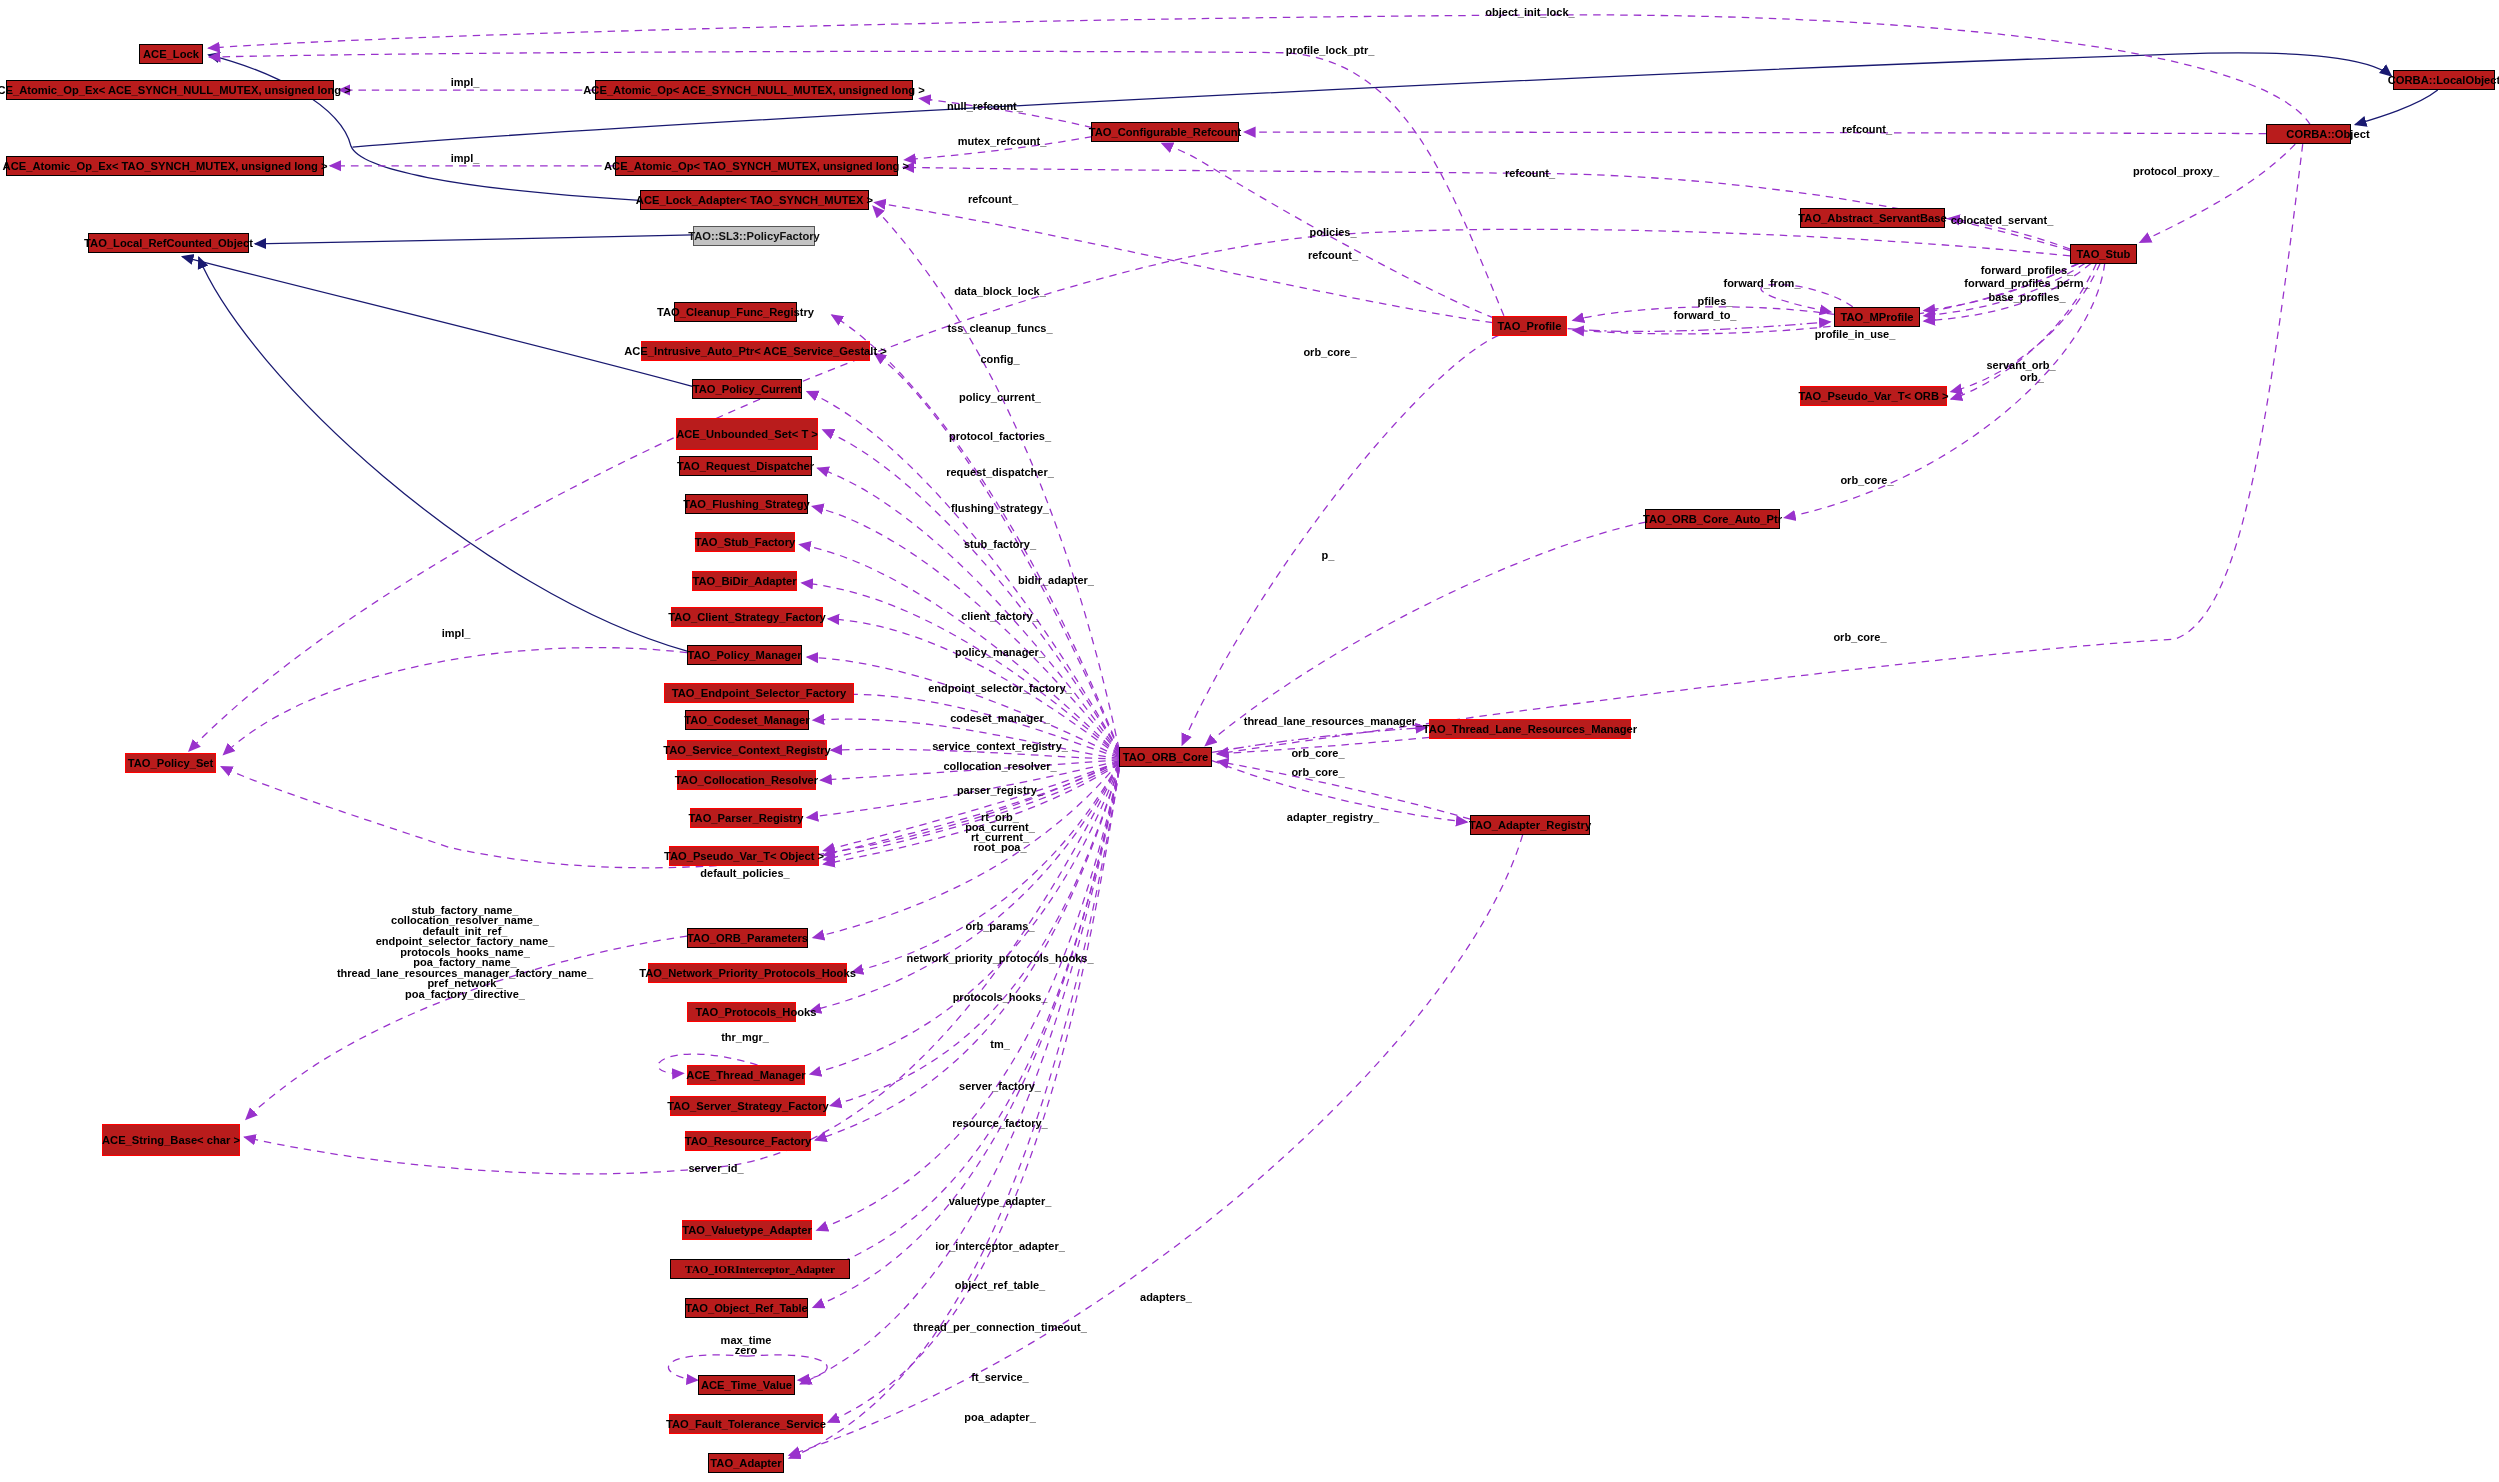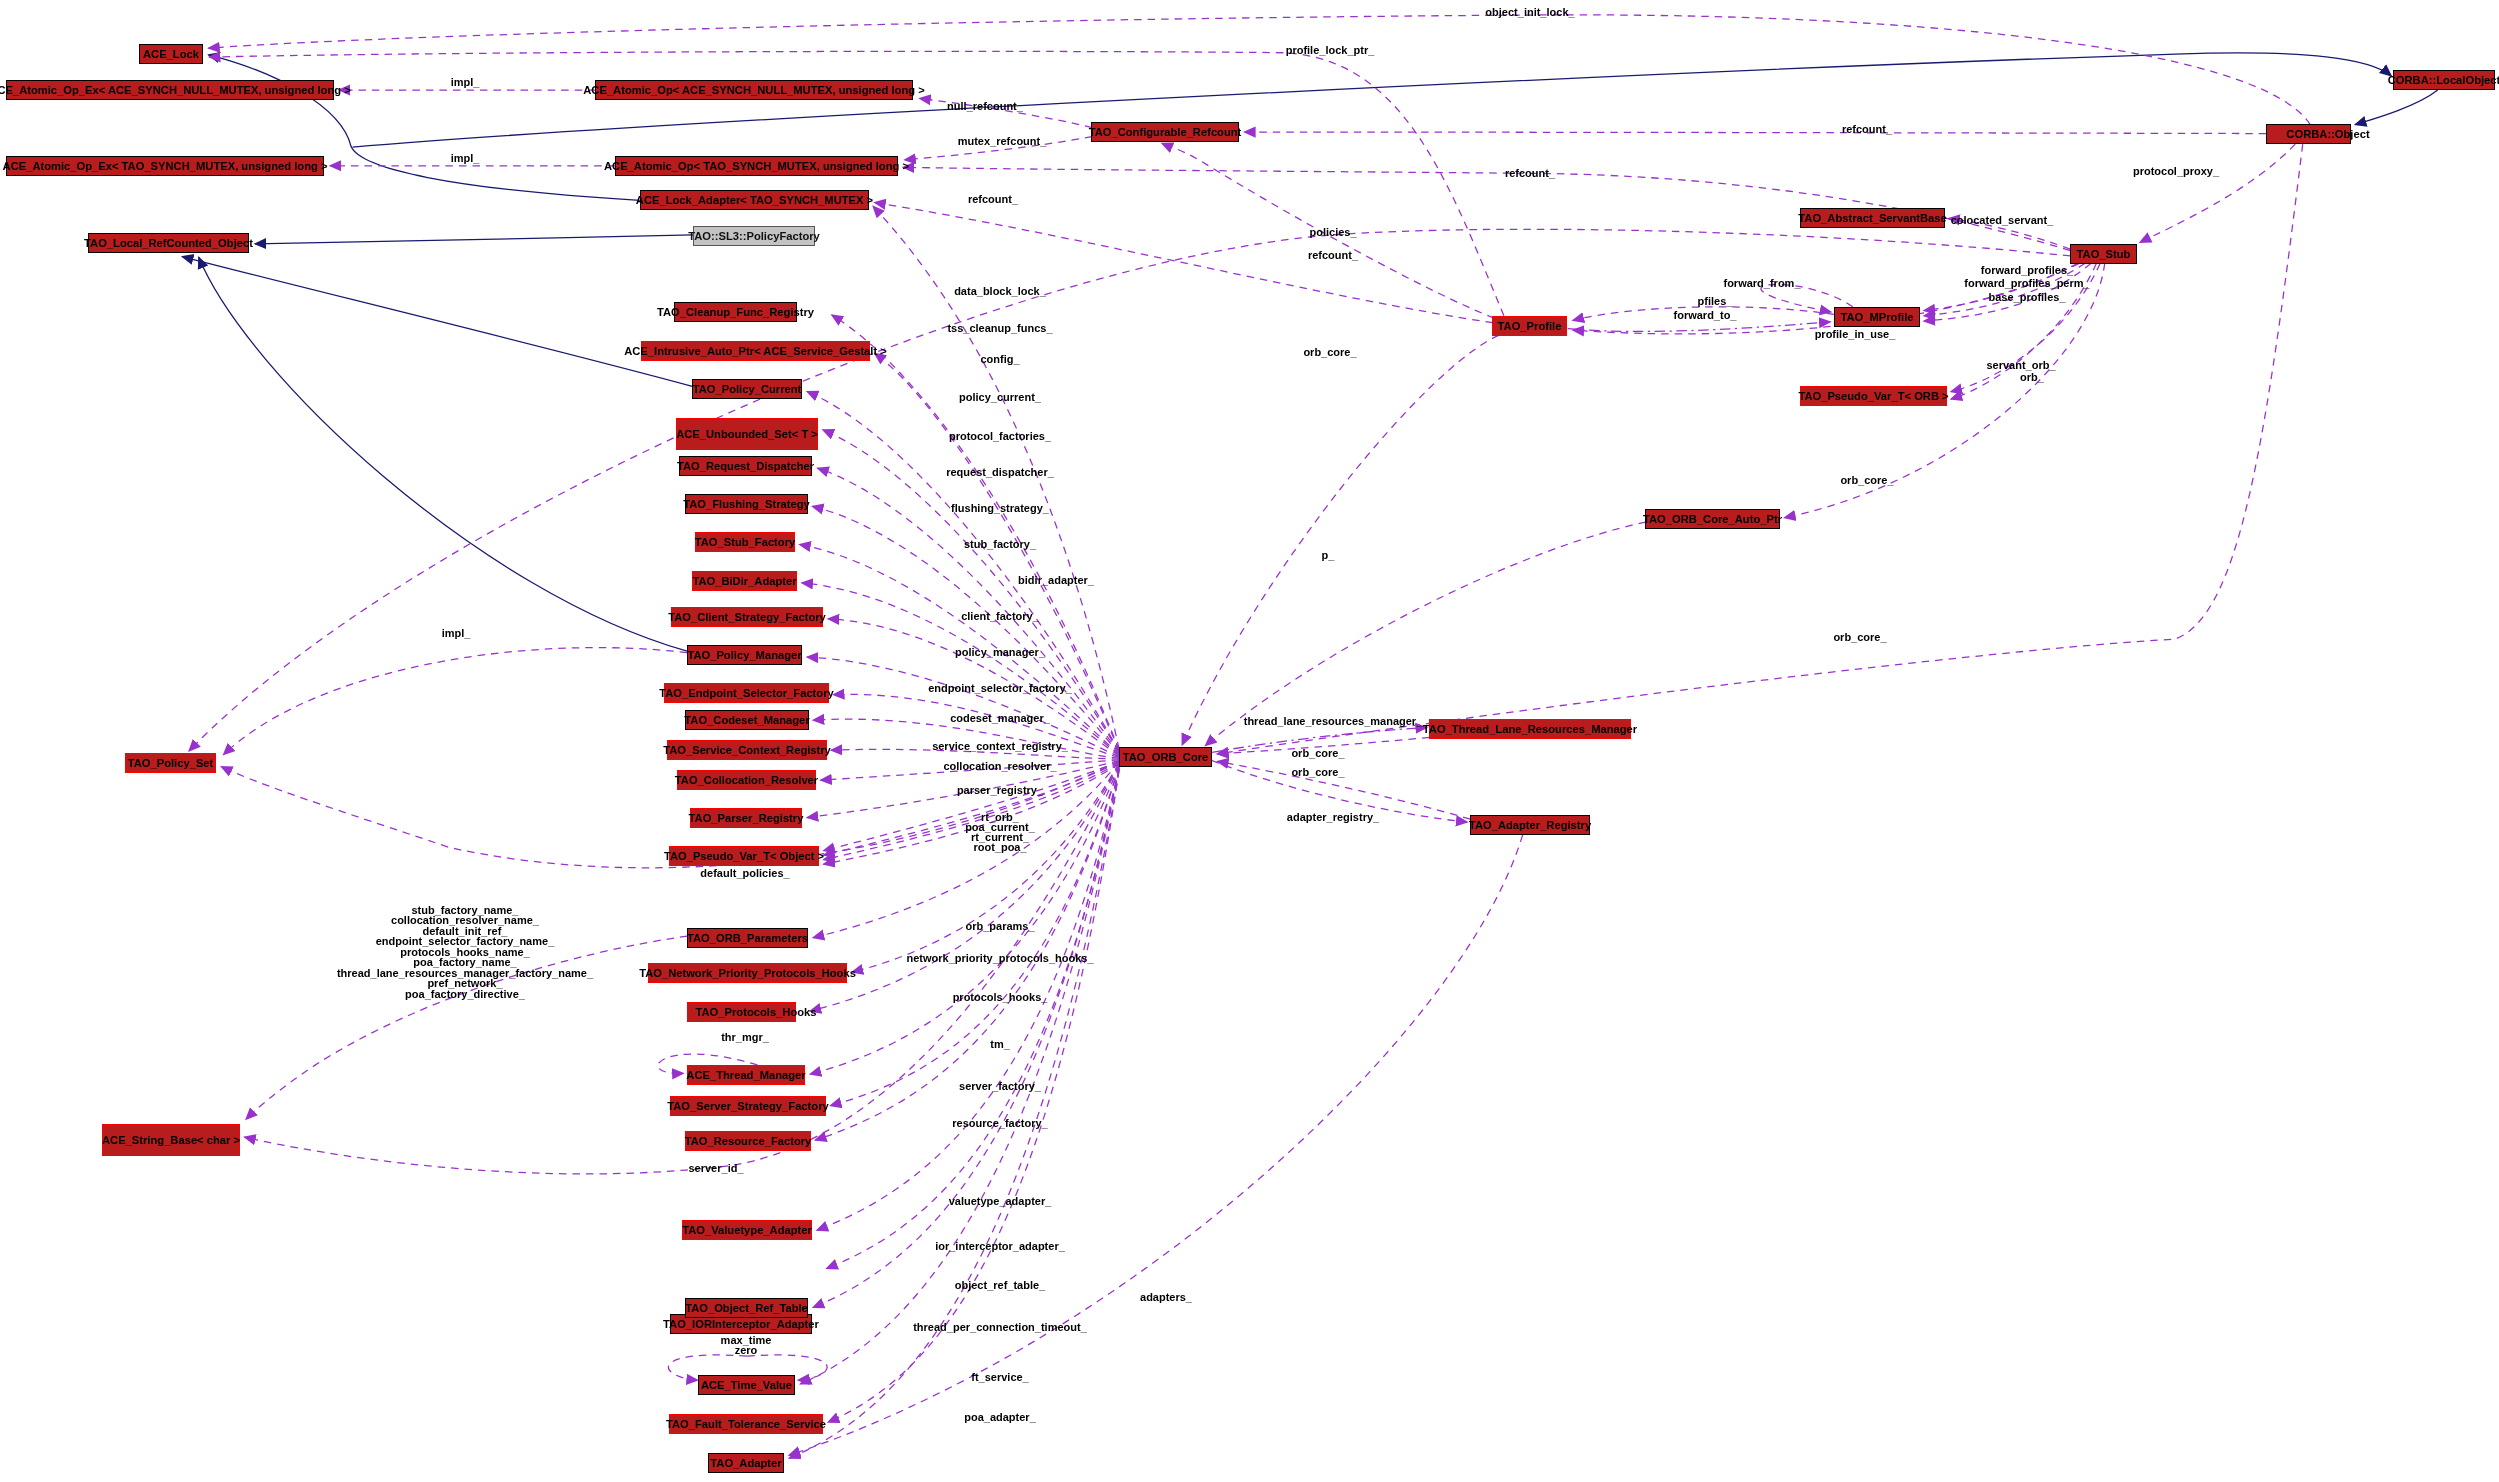--- a/index.html
+++ b/index.html
@@ -123,34 +123,34 @@
       <div class="node black" style="left: 674px; top: 302px; width: 123px; height: 19.5px;">TAO_Cleanup_Func_Registry</div>
       <div class="node red" style="left: 641px; top: 341px; width: 229px; height: 19.5px;">ACE_Intrusive_Auto_Ptr&lt; ACE_Service_Gestalt &gt;</div>
       <div class="node black" style="left: 692px; top: 379px; width: 110px; height: 19.5px;">TAO_Policy_Current</div>
       <div class="node red" style="left: 676px; top: 418px; width: 142px; height: 32px;">ACE_Unbounded_Set&lt; T &gt;</div>
       <div class="node black" style="left: 679px; top: 456px; width: 133px; height: 19.5px;">TAO_Request_Dispatcher</div>
       <div class="node black" style="left: 685px; top: 494px; width: 123px; height: 19.5px;">TAO_Flushing_Strategy</div>
       <div class="node red" style="left: 695px; top: 532px; width: 100px; height: 19.5px;">TAO_Stub_Factory</div>
       <div class="node red" style="left: 692px; top: 571px; width: 105px; height: 19.5px;">TAO_BiDir_Adapter</div>
       <div class="node red" style="left: 671px; top: 607px; width: 152px; height: 19.5px;">TAO_Client_Strategy_Factory</div>
       <div class="node black" style="left: 687px; top: 645px; width: 115px; height: 19.5px;">TAO_Policy_Manager</div>
-      <div class="node red" style="left: 664px; top: 683px; width: 165px; height: 19.5px;">TAO_Endpoint_Selector_Factory</div>
+      <div class="node red" style="left: 664px; top: 683px; width: 190px; height: 19.5px;">TAO_Endpoint_Selector_Factory</div>
       <div class="node black" style="left: 685px; top: 710px; width: 124px; height: 19.5px;">TAO_Codeset_Manager</div>
       <div class="node red" style="left: 667px; top: 740px; width: 160px; height: 19.5px;">TAO_Service_Context_Registry</div>
       <div class="node red" style="left: 677px; top: 770px; width: 139px; height: 19.5px;">TAO_Collocation_Resolver</div>
       <div class="node red" style="left: 690px; top: 808px; width: 112px; height: 19.5px;">TAO_Parser_Registry</div>
       <div class="node red" style="left: 669px; top: 846px; width: 150px; height: 19.5px;">TAO_Pseudo_Var_T&lt; Object &gt;</div>
       <div class="node black" style="left: 687px; top: 928px; width: 121px; height: 19.5px;">TAO_ORB_Parameters</div>
       <div class="node red" style="left: 648px; top: 963px; width: 199px; height: 19.5px;">TAO_Network_Priority_Protocols_Hooks</div>
       <div class="node red" style="left: 687px; top: 1002px; width: 109px; height: 19.5px; padding-left: 32px;">TAO_Protocols_Hooks</div>
       <div class="node red" style="left: 687px; top: 1065px; width: 118px; height: 19.5px;">ACE_Thread_Manager</div>
       <div class="node red" style="left: 670px; top: 1096px; width: 156px; height: 19.5px;">TAO_Server_Strategy_Factory</div>
       <div class="node red" style="left: 685px; top: 1131px; width: 126px; height: 19.5px;">TAO_Resource_Factory</div>
       <div class="node red" style="left: 682px; top: 1220px; width: 130px; height: 19.5px;">TAO_Valuetype_Adapter</div>
-      <div class="node black" style="left: 670px; top: 1314px; width: 142px; height: 19.5px;">TAO_IORInterceptor_Adapter</div>
+      <div class="node black" style="left: 670px; top: 1259px; width: 180px; height: 19.5px; font-family: Liberation Serif, serif;">TAO_IORInterceptor_Adapter</div>
       <div class="node black" style="left: 685px; top: 1298px; width: 123px; height: 19.5px;">TAO_Object_Ref_Table</div>
       <div class="node black" style="left: 698px; top: 1375px; width: 97px; height: 19.5px;">ACE_Time_Value</div>
       <div class="node red" style="left: 669px; top: 1414px; width: 154px; height: 19.5px;">TAO_Fault_Tolerance_Service</div>
       <div class="node black" style="left: 708px; top: 1453px; width: 76px; height: 19.5px;">TAO_Adapter</div>
       <div class="node black" style="left: 1091px; top: 122px; width: 148px; height: 19.5px;">TAO_Configurable_Refcount</div>
       <div class="node red" style="left: 1492px; top: 316px; width: 75px; height: 19.5px;">TAO_Profile</div>
       <div class="node black" style="left: 1834px; top: 307px; width: 86px; height: 19.5px;">TAO_MProfile</div>
       <div class="node red" style="left: 1800px; top: 386px; width: 147px; height: 19.5px;">TAO_Pseudo_Var_T&lt; ORB &gt;</div>
       <div class="node black" style="left: 1645px; top: 509px; width: 135px; height: 19.5px;">TAO_ORB_Core_Auto_Ptr</div>
       <div class="node black" style="left: 1119px; top: 747px; width: 93px; height: 19.5px;">TAO_ORB_Core</div>

